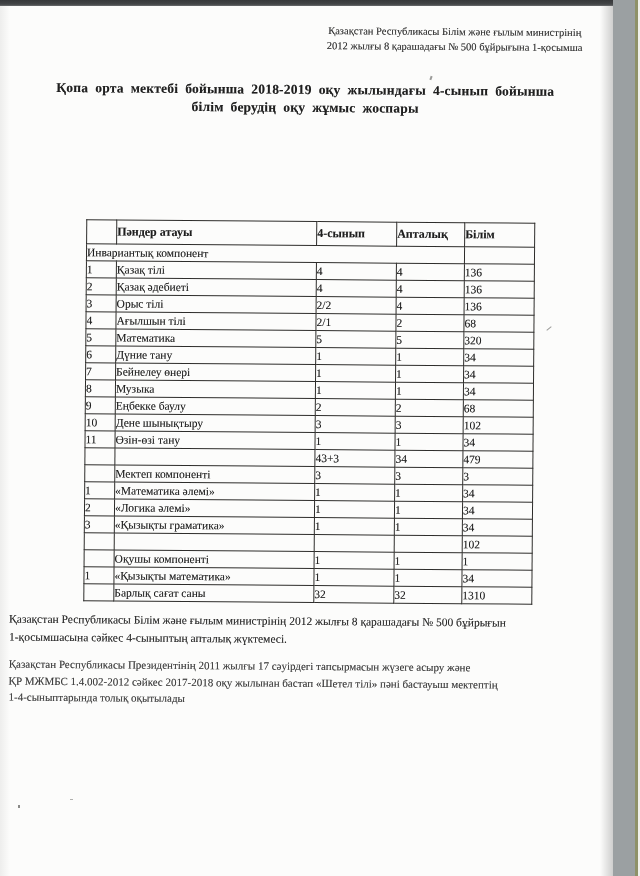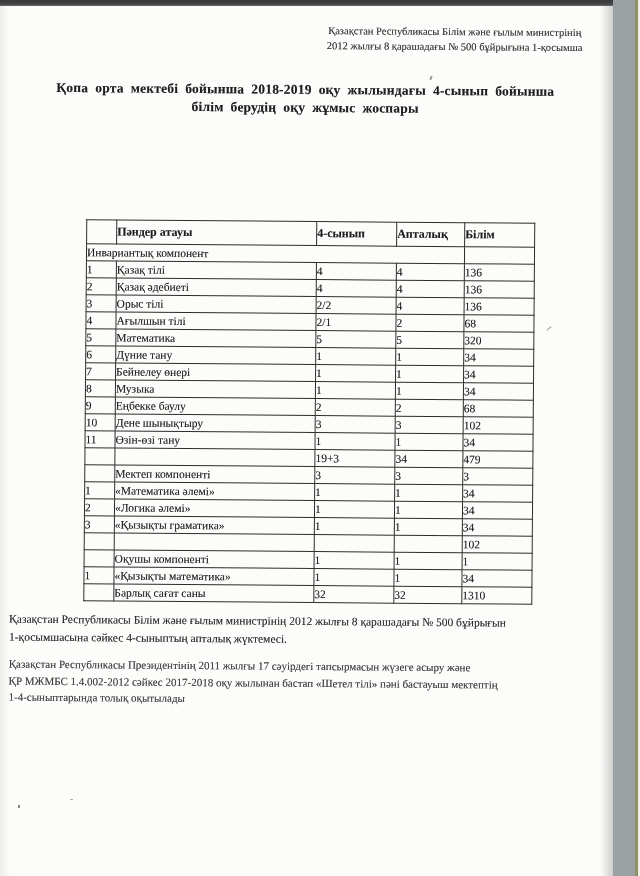--- a/index.html
+++ b/index.html
@@ -166,21 +166,21 @@
         <tr>
           <td class="col-num">11</td>
           <td class="col-name">Өзін-өзі тану</td>
           <td class="col-grade">1</td>
           <td class="col-weekly">1</td>
           <td class="col-yearly">34</td>
         </tr>
         <tr>
           <td class="col-num"></td>
           <td class="col-name b"></td>
-          <td class="col-grade b">19+3</td>
+          <td class="col-grade b">43+3</td>
           <td class="col-weekly">34</td>
           <td class="col-yearly">479</td>
         </tr>
         <tr>
           <td class="col-num"></td>
           <td class="col-name b">Мектеп компоненті</td>
           <td class="col-grade b">3</td>
           <td class="col-weekly">3</td>
           <td class="col-yearly">3</td>
         </tr>

